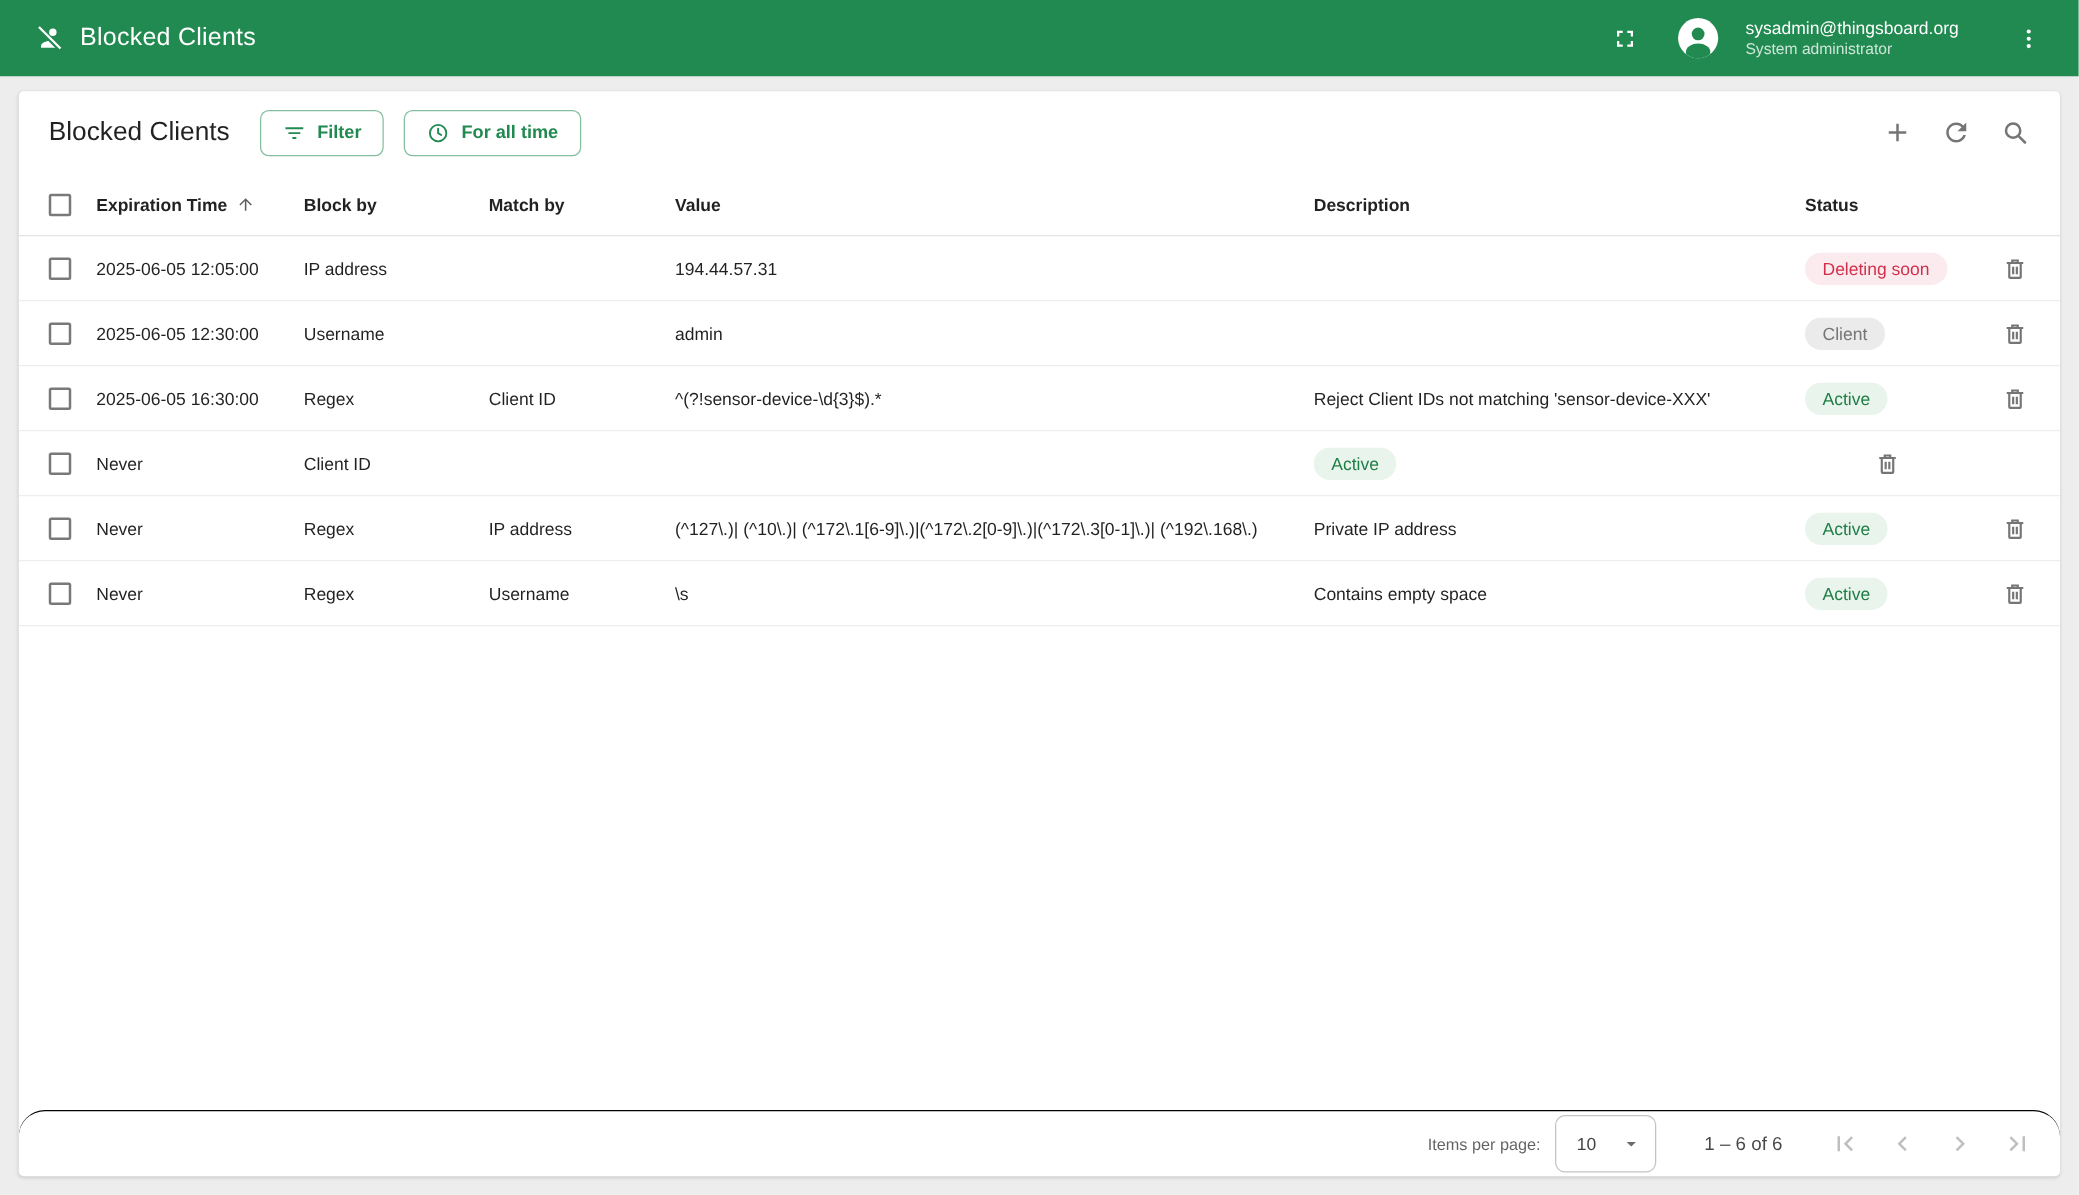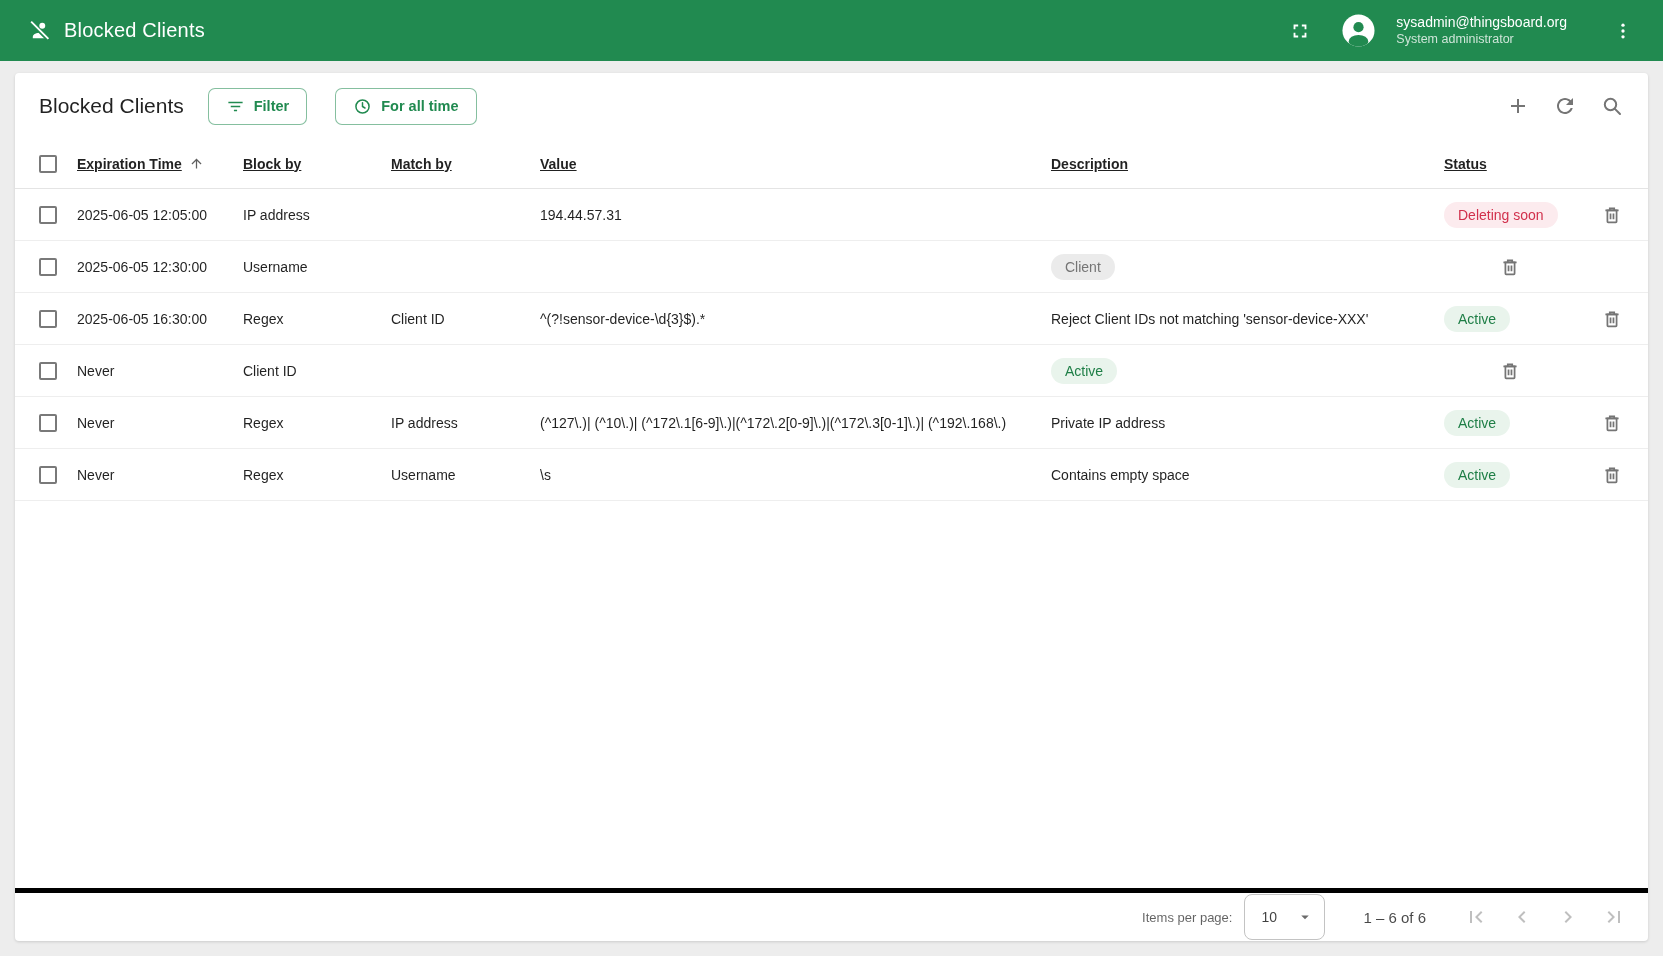--- a/index.html
+++ b/index.html
@@ -42,58 +42,58 @@
   .toolbar{height:66px;display:flex;align-items:center;padding:0 16px 0 24px;}
   .toolbar .t-title{font-size:21px;color:rgba(0,0,0,.87);}
   .btn-outline{
     display:flex;align-items:center;gap:9px;
     height:37px;padding:12px 17px;margin-left:24px;
     border:1px solid rgba(33,138,80,.55);border-radius:7px;
     background:#fff;color:var(--primary);
     font-family:"Liberation Sans",sans-serif;
     font-size:14.5px;font-weight:600;cursor:pointer;
   }
-  .btn-outline + .btn-outline{margin-left:28px;justify-content:flex-end;}
+  .btn-outline + .btn-outline{margin-left:16px;justify-content:flex-end;}
   .toolbar .spacer{flex:1;}
   .iconbtn{
     width:40px;height:40px;border:none;background:none;cursor:pointer;
     display:flex;align-items:center;justify-content:center;color:var(--icon-gray);
     padding:0;
   }
   .toolbar .iconbtn{margin-left:7px;}
   
   .grid-row{
     display:grid;
     grid-template-columns:62px 166px 148px 149px 511px 393px 132px auto;
     align-items:center;
   }
   .thead{height:50px;border-bottom:1px solid #e4e4e4;font-size:14px;font-weight:700;}
-  .th{display:flex;align-items:center;padding-right:24px;cursor:pointer;text-decoration:underline;}
+  .th{display:flex;align-items:center;padding-right:24px;cursor:pointer;}
   .sort-arrow{margin-left:7px;display:flex;align-items:center;}
   .trow{height:52px;border-bottom:1px solid #eeeeee;font-size:14px;}
   .cell{padding-right:12px;white-space:nowrap;overflow:hidden;text-overflow:ellipsis;}
   .c-check{padding-left:24px;display:flex;align-items:center;}
   .checkbox{
     width:18px;height:18px;border:2px solid #797979;border-radius:2px;
     background:#fff;cursor:pointer;flex:0 0 auto;
   }
   .badge{
     display:inline-block;padding:6px 14px;border-radius:16px;
     font-size:14px;line-height:1;
   }
   .badge[data-status="active"]{color:var(--status-active-text);background:var(--status-active-bg);}
   .badge[data-status="expired"]{color:var(--status-expired-text);background:var(--status-expired-bg);}
   .badge[data-status="deleting"]{color:var(--status-deleting-text);background:var(--status-deleting-bg);}
   .c-actions{display:flex;justify-content:center;padding-right:0;}
   .tbody-fill{flex:1;}
   
   .paginator{
-    height:53px;border-top:5px solid #000000;
+    height:53px;border-top:1px solid #000000;
     display:flex;align-items:center;justify-content:flex-end;
-    padding-right:14px;font-size:13px;color:rgba(0,0,0,.62);
+    padding-right:14px;font-size:13px;color:rgba(0,0,0,.62);border-radius:21px;
   }
   .ipp-select{
     display:flex;align-items:center;justify-content:space-between;
     width:81px;height:46px;margin-left:12px;padding:0 10px 0 16px;
     border:1px solid #c3c3c3;border-radius:8px;background:#fff;cursor:pointer;
     font-size:14px;color:rgba(0,0,0,.75);
   }
   .range{margin:0 30px 0 38px;color:rgba(0,0,0,.72);font-size:15px;}
   .nav-btn{width:40px;height:40px;border:none;background:none;padding:0;
     display:flex;align-items:center;justify-content:center;color:#bfbfbf;cursor:default;}
@@ -260,20 +260,21 @@
     </div>
   </div>
 
   <div class="grid-row trow">
     <div class="c-check">
         <span class="checkbox"></span>
       </div>
     <div class="cell">2025-06-05 12:30:00</div>
     <div class="cell">Username</div>
     <div class="cell"></div>
+    <div class="cell">admin</div>
     <div class="cell"></div>
     <div class="cell"><span class="badge" data-status="expired">Client</span></div>
     <div class="c-actions">
       <button class="iconbtn">
         <span style="display:flex">
           <svg viewBox="0 0 24 24" width="22" height="22" fill="none" stroke="currentColor" stroke-width="1.9">
             <path d="M7 7h10v12.2a.8.8 0 01-.8.8H7.8a.8.8 0 01-.8-.8z"></path>
             <path d="M10.4 10.3v6.4M13.6 10.3v6.4"></path>
             <path d="M4.8 7h14.4"></path>
             <path d="M9.6 7V4.8h4.8V7"></path>

